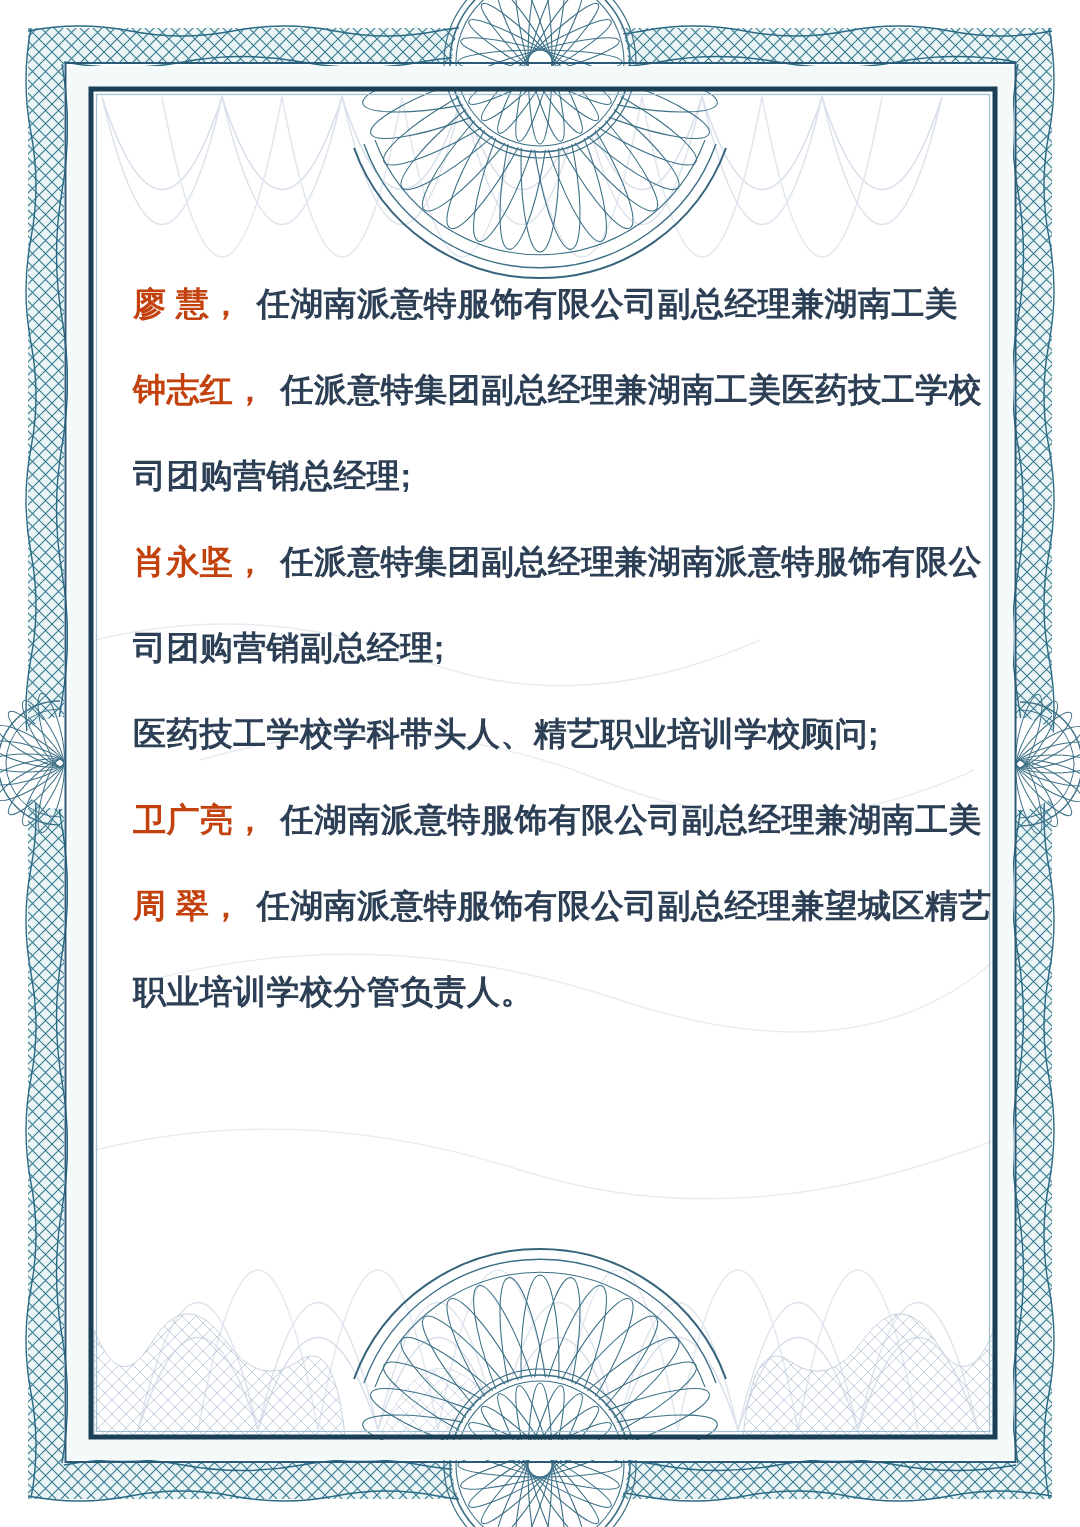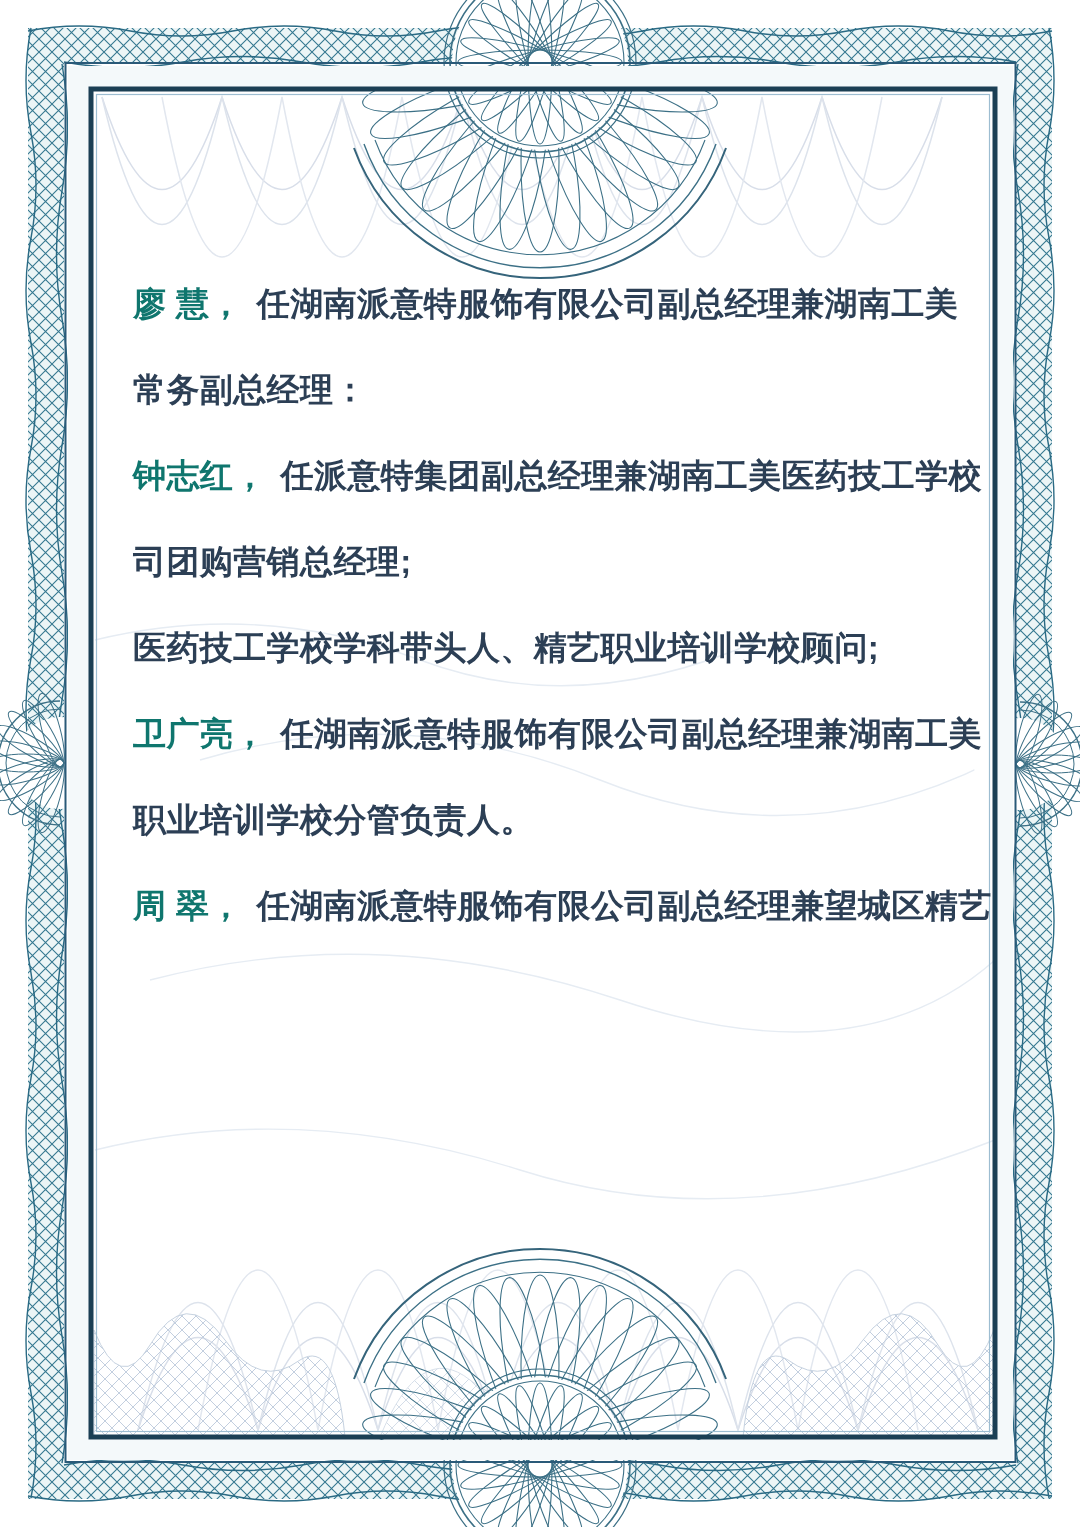--- a/index.html
+++ b/index.html
@@ -11,21 +11,21 @@
   .page{position:absolute;inset:0;width:1080px;height:1527px;}
   svg.bg{position:absolute;top:0;left:0;z-index:0;}
   .text-block{
     position:absolute;left:133px;top:261px;width:830px;z-index:2;
   }
   .line{
     height:86px;line-height:86px;font-size:33px;letter-spacing:0.4px;
     color:#2c3f55;font-weight:600;white-space:nowrap;
   }
   .nm{
-    font-weight:800;color:#0f766e;margin-right:14px;
+    font-weight:800;color:#c2410c;margin-right:14px;
   }
   .nm:empty{margin-right:0;}
 </style>
 </head>
 <body>
 
 <div class="page">
 
   <svg class="bg" width="1080" height="1527" viewBox="0 0 1080 1527">
     <defs>
@@ -150,36 +150,39 @@
 
     <rect x="65.5" y="63" width="950" height="1399" fill="none" stroke="#2a5a78" stroke-width="2"></rect>
     <rect x="91" y="89" width="904" height="1348" fill="none" stroke="#1b3f54" stroke-width="5"></rect>
     <rect x="96.5" y="94.5" width="893" height="1337" fill="none" stroke="#9dbdd1" stroke-width="1.2"></rect>
   </svg>
 
   <div class="text-block">
 
     <div class="para">
       <div class="line"><span class="nm">廖 慧，</span><span>任湖南派意特服饰有限公司副总经理兼湖南工美</span></div>
-      <div class="line"><span>常务副总经理：</span></div>
     </div>
 
     <div class="para">
       <div class="line"><span class="nm">钟志红，</span><span>任派意特集团副总经理兼湖南工美医药技工学校</span></div>
     </div>
 
     <div class="para">
       <div class="line"><span>司团购营销总经理;</span></div>
     </div>
 
+    <div class="para">
+      <div class="line"><span class="nm">肖永坚，</span><span>任派意特集团副总经理兼湖南派意特服饰有限公</span></div>
+      <div class="line"><span>司团购营销副总经理;</span></div>
+    </div>
 
     <div class="para">
       <div class="line"><span>医药技工学校学科带头人、精艺职业培训学校顾问;</span></div>
       <div class="line"><span class="nm">卫广亮，</span><span>任湖南派意特服饰有限公司副总经理兼湖南工美</span></div>
     </div>
 
     <div class="para">
+      <div class="line"><span class="nm">周 翠，</span><span>任湖南派意特服饰有限公司副总经理兼望城区精艺</span></div>
       <div class="line"><span>职业培训学校分管负责人。</span></div>
-      <div class="line"><span class="nm">周 翠，</span><span>任湖南派意特服饰有限公司副总经理兼望城区精艺</span></div>
     </div>
 
   </div>
 </div>
 
 </body></html>

